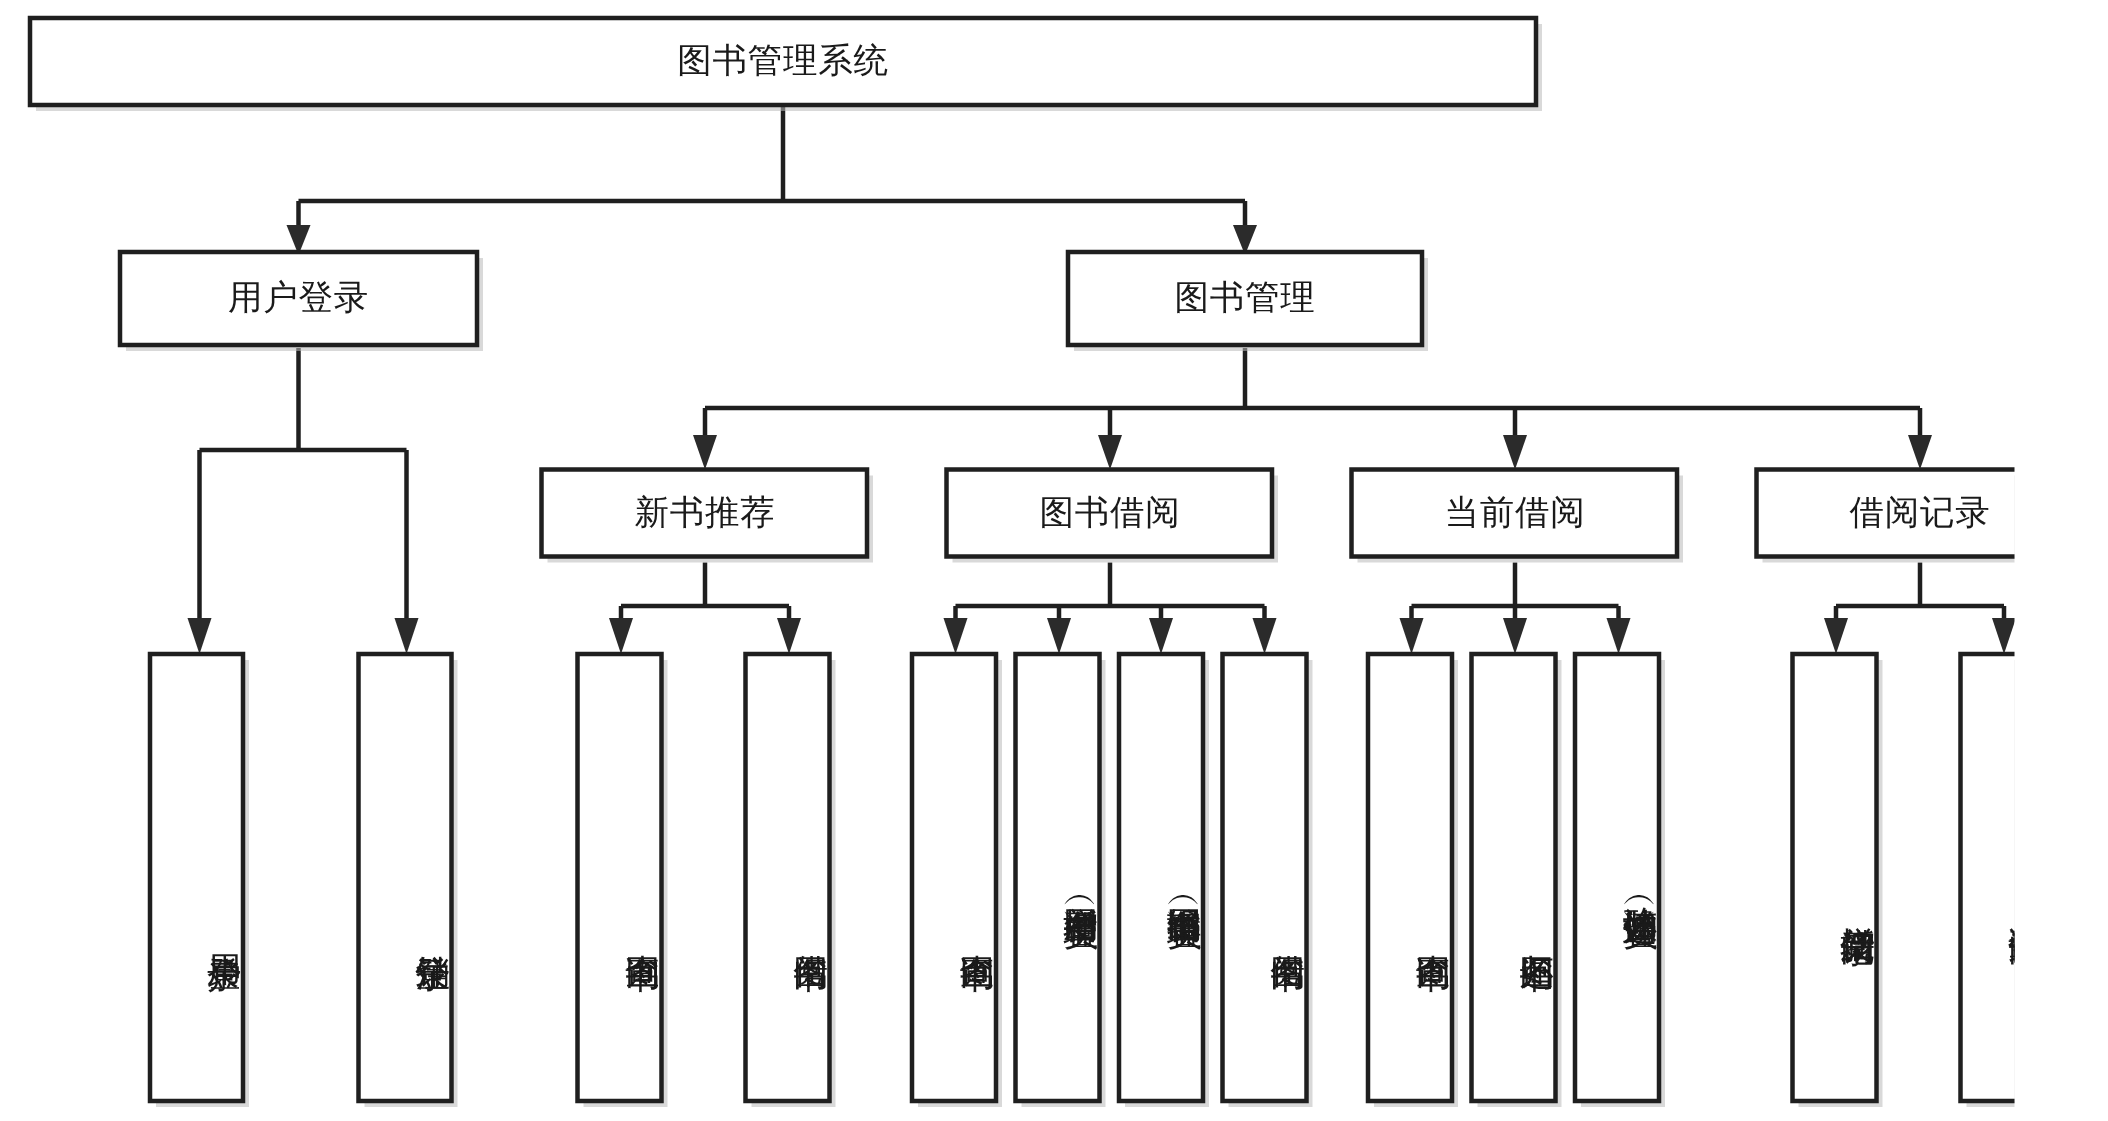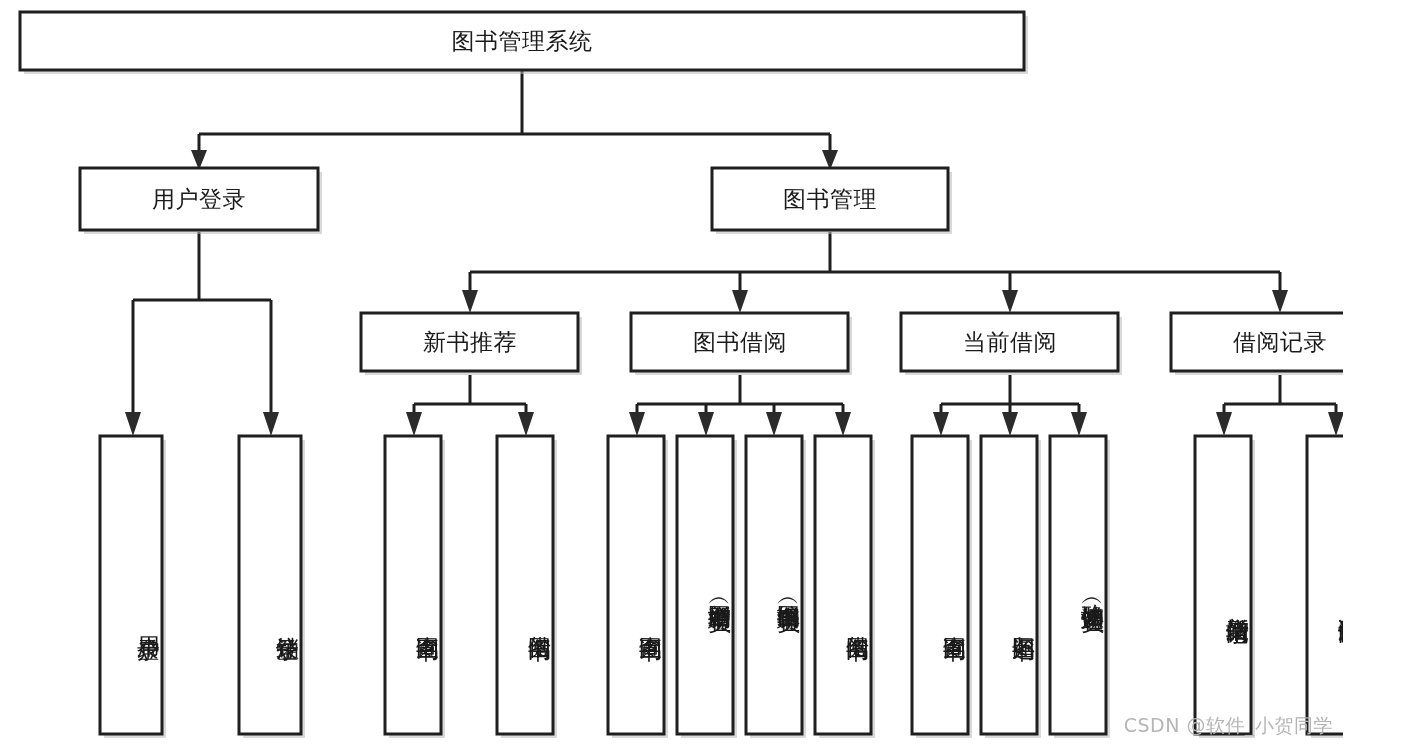--- a/index.html
+++ b/index.html
@@ -239,15 +239,14 @@
   <div class="node-label-v" style="left:912px; top:506px; width:56px; height:228px;">查询图书</div>
 
   <div class="node-label-v" style="left:981px; top:506px; width:56px; height:228px;">归还图书</div>
 
   <div class="node-label-v" style="left:1050px; top:446px; width:56px; height:288px;">确认归还（管理员）</div>
 
   <div class="node-label-v" style="left:1195px; top:470px; width:56px; height:264px;">新增借阅记录</div>
 
   <div class="node-label-v" style="left:1307px; top:470px; width:56px; height:264px;">查询借阅记录</div>
 
-  <div class="watermark">CSDN @软件_小贺同学</div>
 
 </div>
 
 </body></html>

